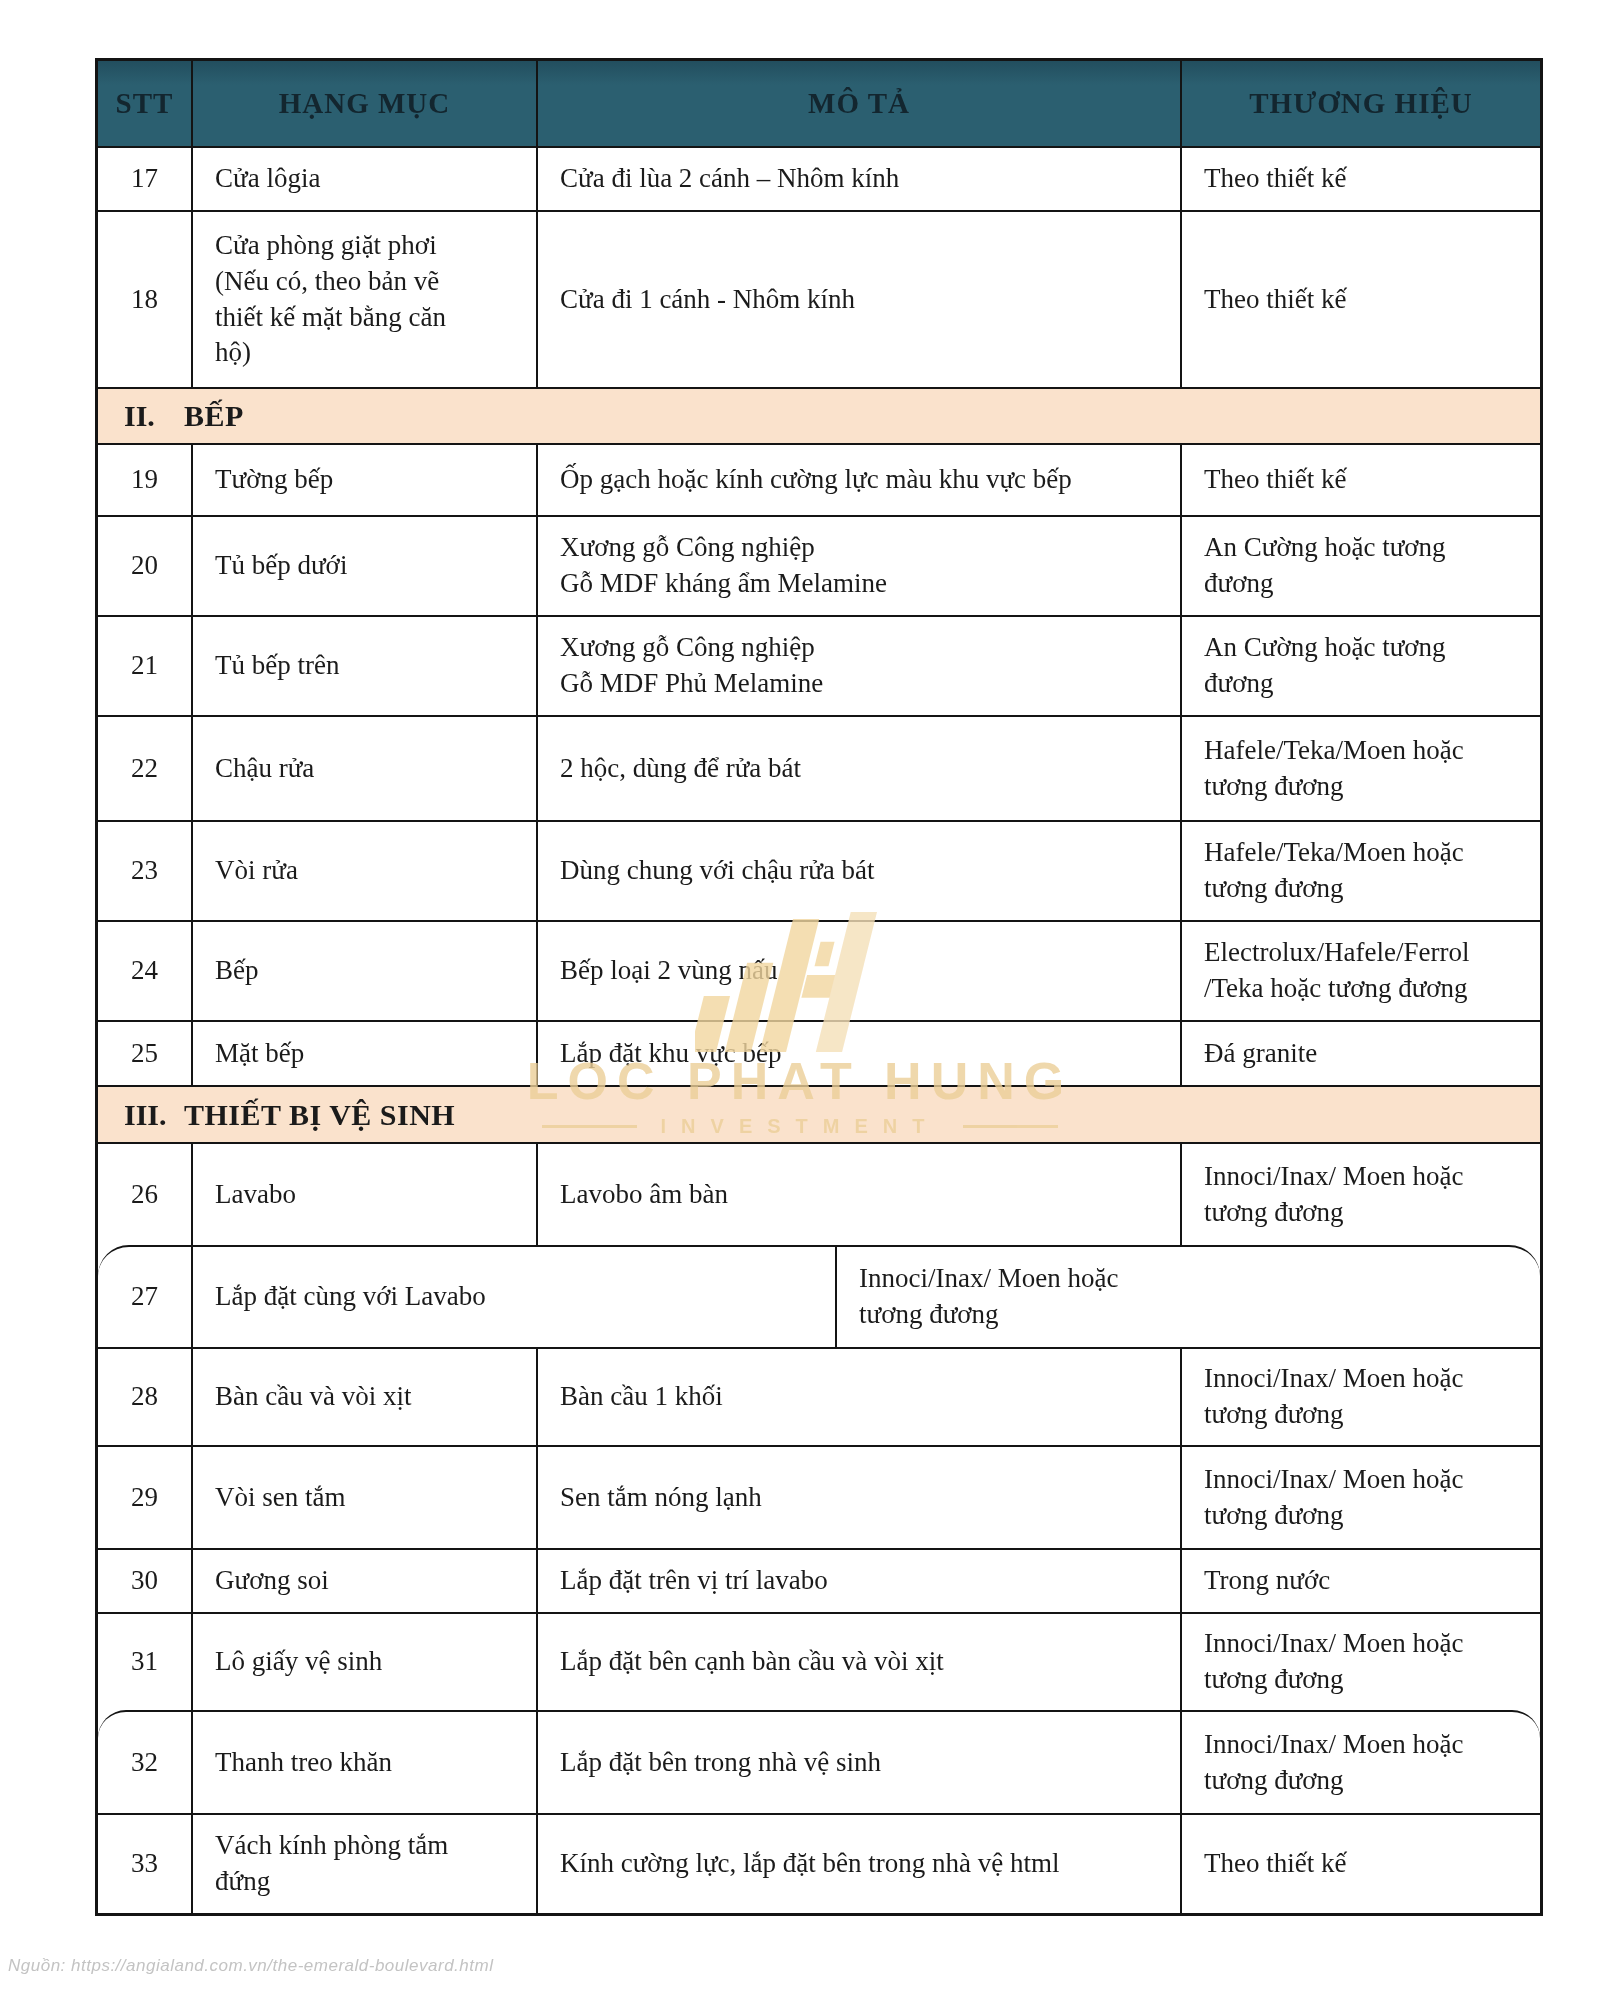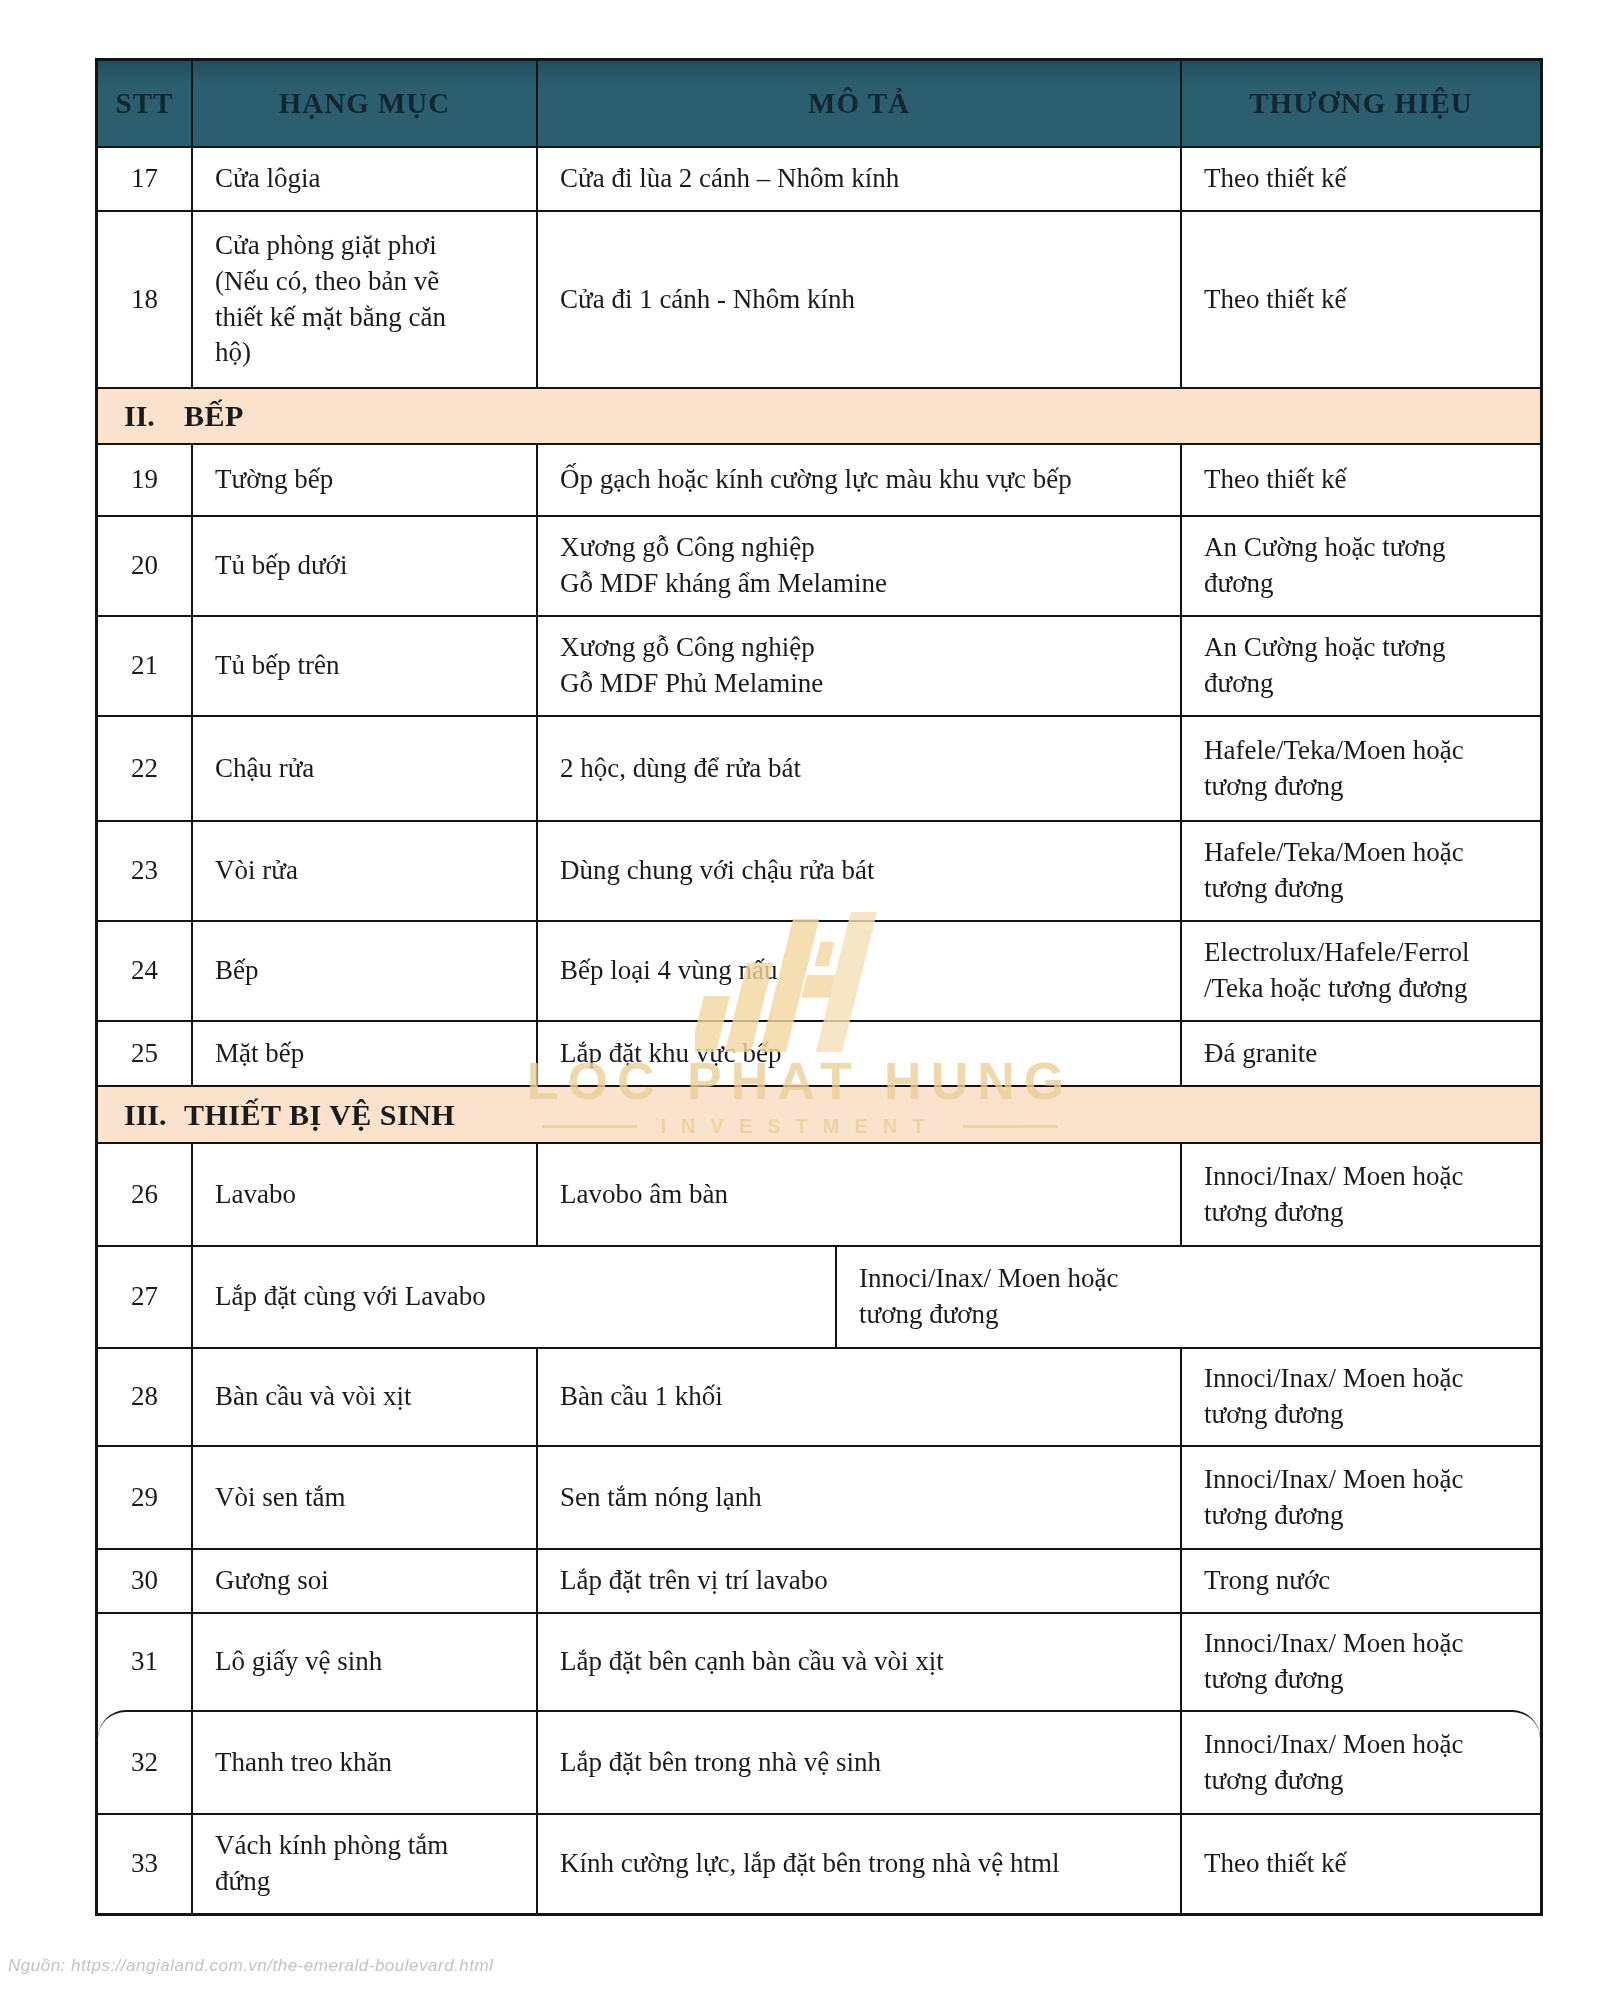--- a/index.html
+++ b/index.html
@@ -97,42 +97,42 @@
       <div class="trow" style="min-height: 100px;">
         <div class="cell c0">23</div>
         <div class="cell c1">Vòi rửa</div>
         <div class="cell c2">Dùng chung với chậu rửa bát</div>
         <div class="cell c3">Hafele/Teka/Moen hoặc
 tương đương</div>
       </div>
       <div class="trow" style="min-height: 100px;">
         <div class="cell c0">24</div>
         <div class="cell c1">Bếp</div>
-        <div class="cell c2">Bếp loại 4 vùng nấu</div>
+        <div class="cell c2">Bếp loại 2 vùng nấu</div>
         <div class="cell c3">Electrolux/Hafele/Ferrol
 /Teka hoặc tương đương</div>
       </div>
       <div class="trow" style="min-height: 65px;">
         <div class="cell c0">25</div>
         <div class="cell c1">Mặt bếp</div>
         <div class="cell c2">Lắp đặt khu vực bếp</div>
         <div class="cell c3">Đá granite</div>
       </div>
       <div class="trow section" style="min-height: 57px;">
         <span class="section-numeral">III.</span>
         <span class="section-title">THIẾT BỊ VỆ SINH</span>
       </div>
       <div class="trow" style="min-height: 103px;">
         <div class="cell c0">26</div>
         <div class="cell c1">Lavabo</div>
         <div class="cell c2">Lavobo âm bàn</div>
         <div class="cell c3">Innoci/Inax/ Moen hoặc
 tương đương</div>
       </div>
-      <div class="trow" style="min-height: 102px;">
+      <div class="trow" style="min-height: 102px; border-radius: 31px;">
         <div class="cell c0">27</div>
         <div class="cell c2">Lắp đặt cùng với Lavabo</div>
         <div class="cell c3">Innoci/Inax/ Moen hoặc
 tương đương</div>
       </div>
       <div class="trow" style="min-height: 98px;">
         <div class="cell c0">28</div>
         <div class="cell c1">Bàn cầu và vòi xịt</div>
         <div class="cell c2">Bàn cầu 1 khối</div>
         <div class="cell c3">Innoci/Inax/ Moen hoặc

